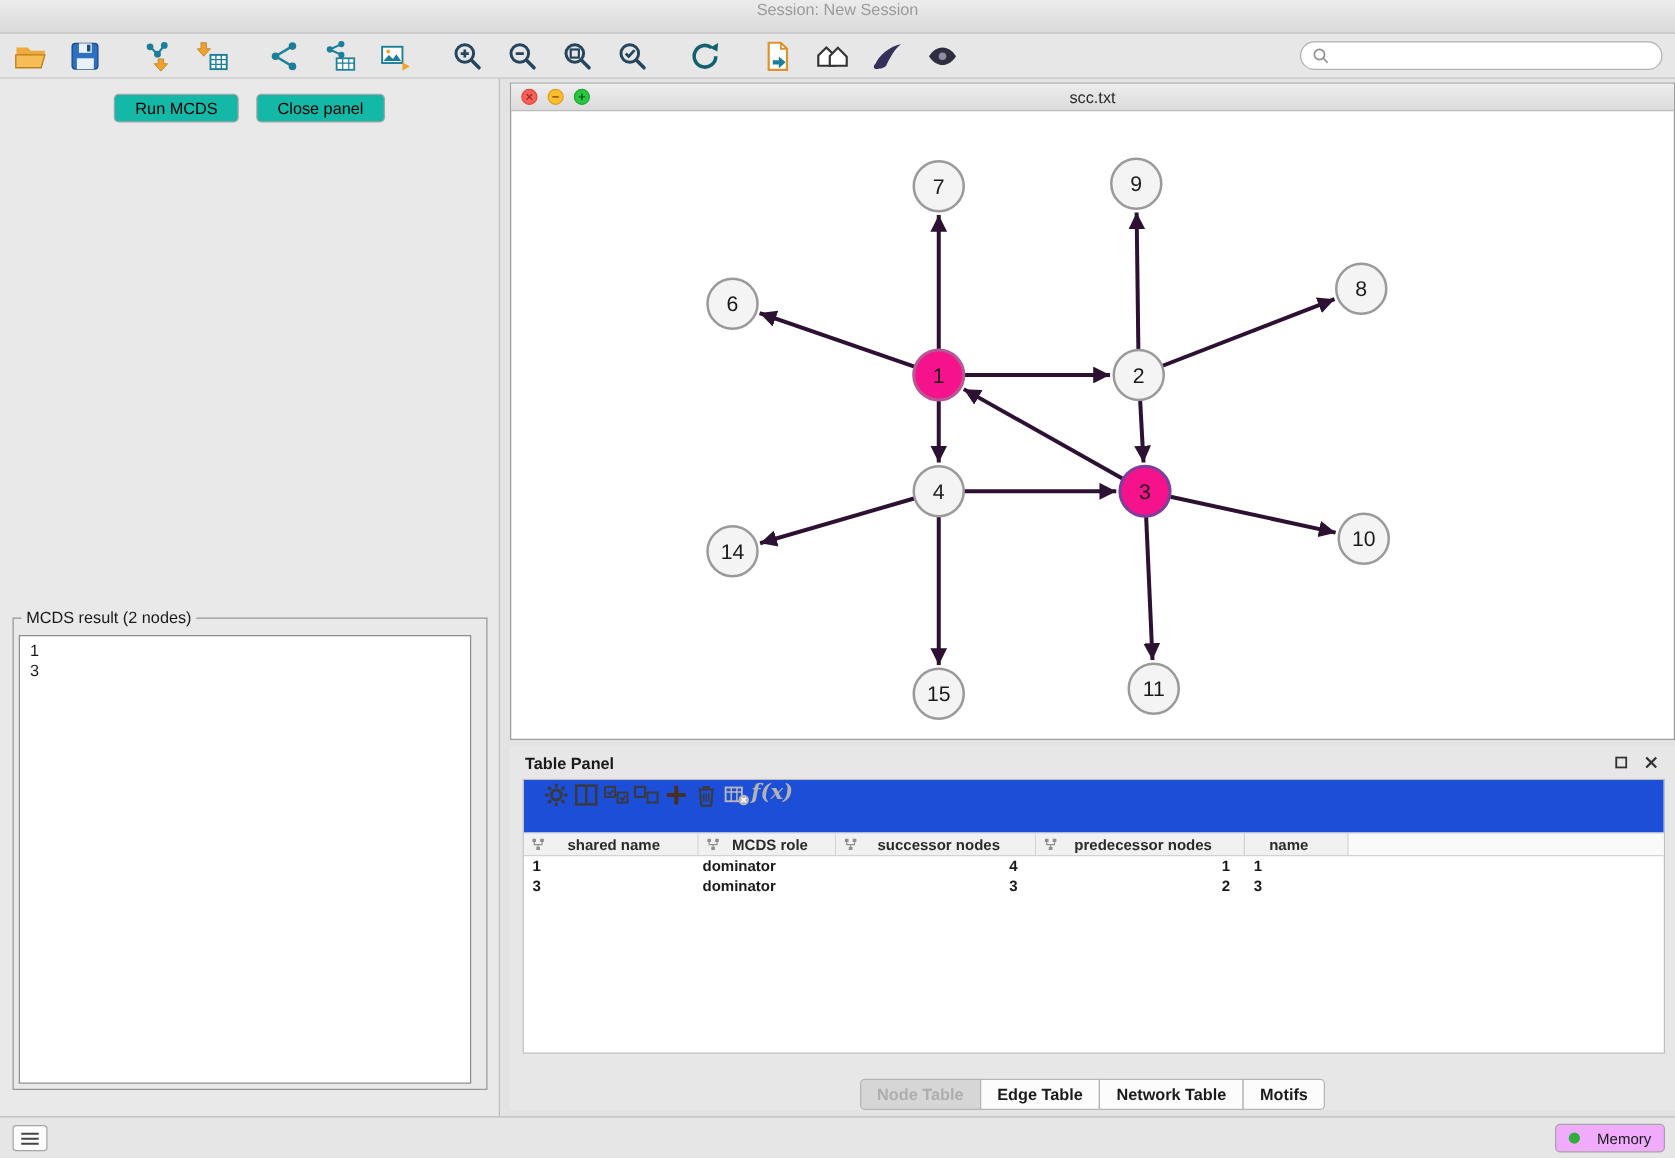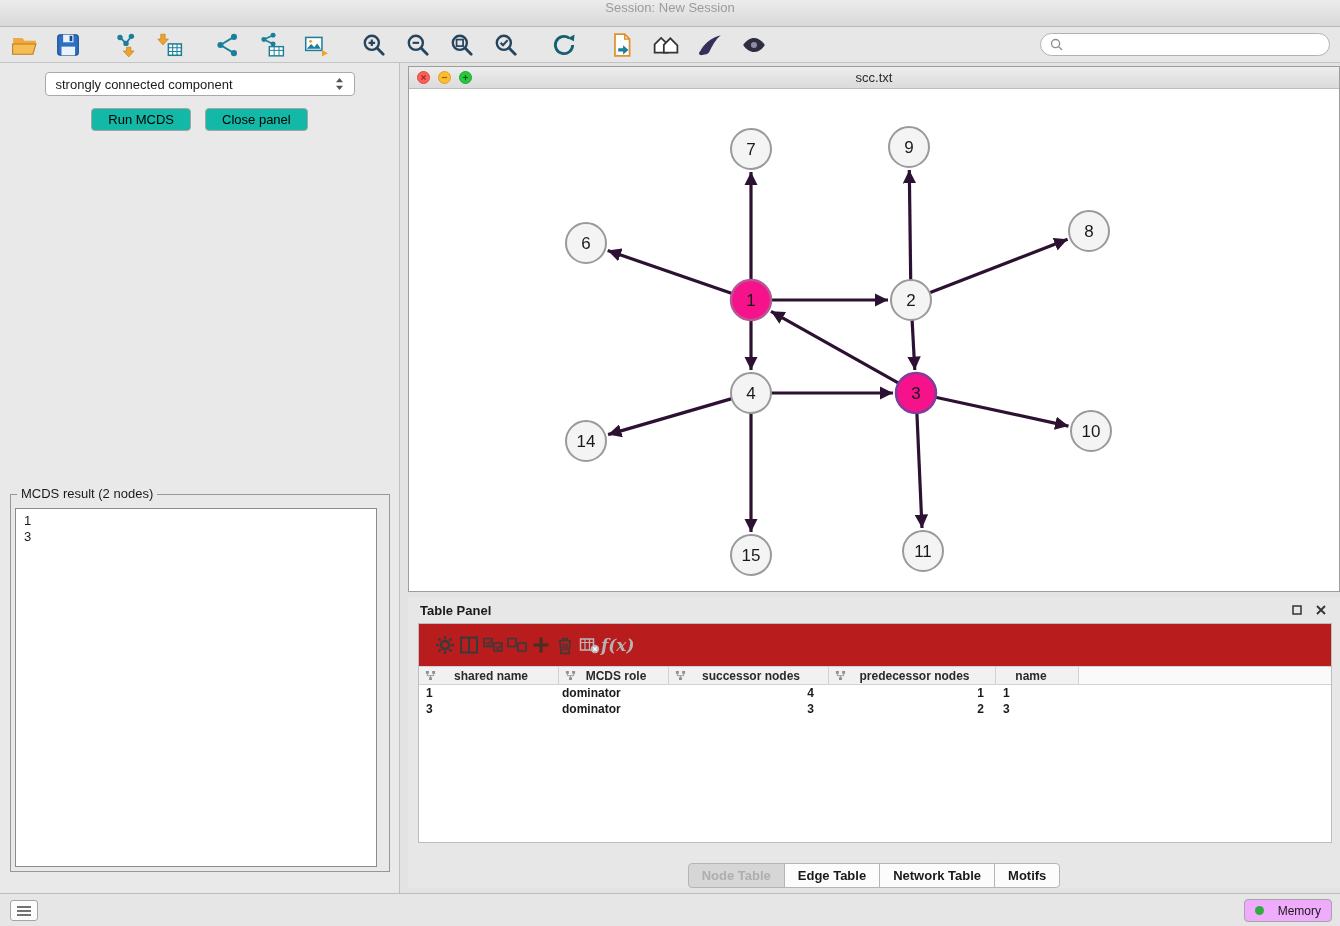--- a/index.html
+++ b/index.html
@@ -105,22 +105,22 @@
   .table-panel {
     position:absolute; left:408px; top:597px; width:932px; height:291px;
     background:#e7e7e7;
     font-weight:bold;
   }
   .tp-body {
     position:absolute; left:10px; top:26px; width:914px; height:220px;
     background:#fff; border:1px solid #bdbdbd; overflow:hidden;
   }
   .tp-toolbar {
-    height:42px; display:flex; align-items:center; padding:0 14px;
-    background:#b91c1c;
+    height:42px; display:flex; padding:0 14px;
+    background:#1d4ed8;
   }
   .tt-btn { width:24px; height:24px; display:flex; align-items:center; justify-content:center; }
   .fx { font-family:"DejaVu Serif", serif; font-style:italic; color:#b3b3b3; font-size:17px; }
   .t-head { display:flex; height:19px; border-top:1px solid #d2d2d2; border-bottom:1px solid #d2d2d2; }
   .th {
     background:#f1f1f1; border-right:1px solid #d2d2d2;
     display:flex; align-items:center; font-size:12px; color:#2a2a2a;
   }
   .th svg { margin-left:6px; flex:none; }
   .th span { flex:1; text-align:center; padding-right:12px; }
@@ -294,27 +294,20 @@
       <line x1="9.3" y1="9.3" x2="13" y2="13" stroke="#8e8e8e" stroke-width="1.4"></line>
     </svg>
     <input class="search-input" placeholder="" style="">
   </div>
 </div>
 
 <div class="control-panel">
 
 
 
-  <div class="cp-dropdown">
-    <span>strongly connected component</span>
-    <svg class="stepper" width="9" height="14" viewBox="0 0 9 14">
-      <path d="M4.5 1 8 5.2H1z" fill="#555"></path>
-        <path d="M4.5 13 1 8.8h7z" fill="#555"></path>
-    </svg>
-  </div>
 
   <div class="cp-buttons">
     <button class="btn">Run MCDS</button>
     <button class="btn">Close panel</button>
   </div>
 
   <div class="result-group">
     <span class="result-title">MCDS result (2 nodes)</span>
     <div class="result-area">
       <div>1</div>

